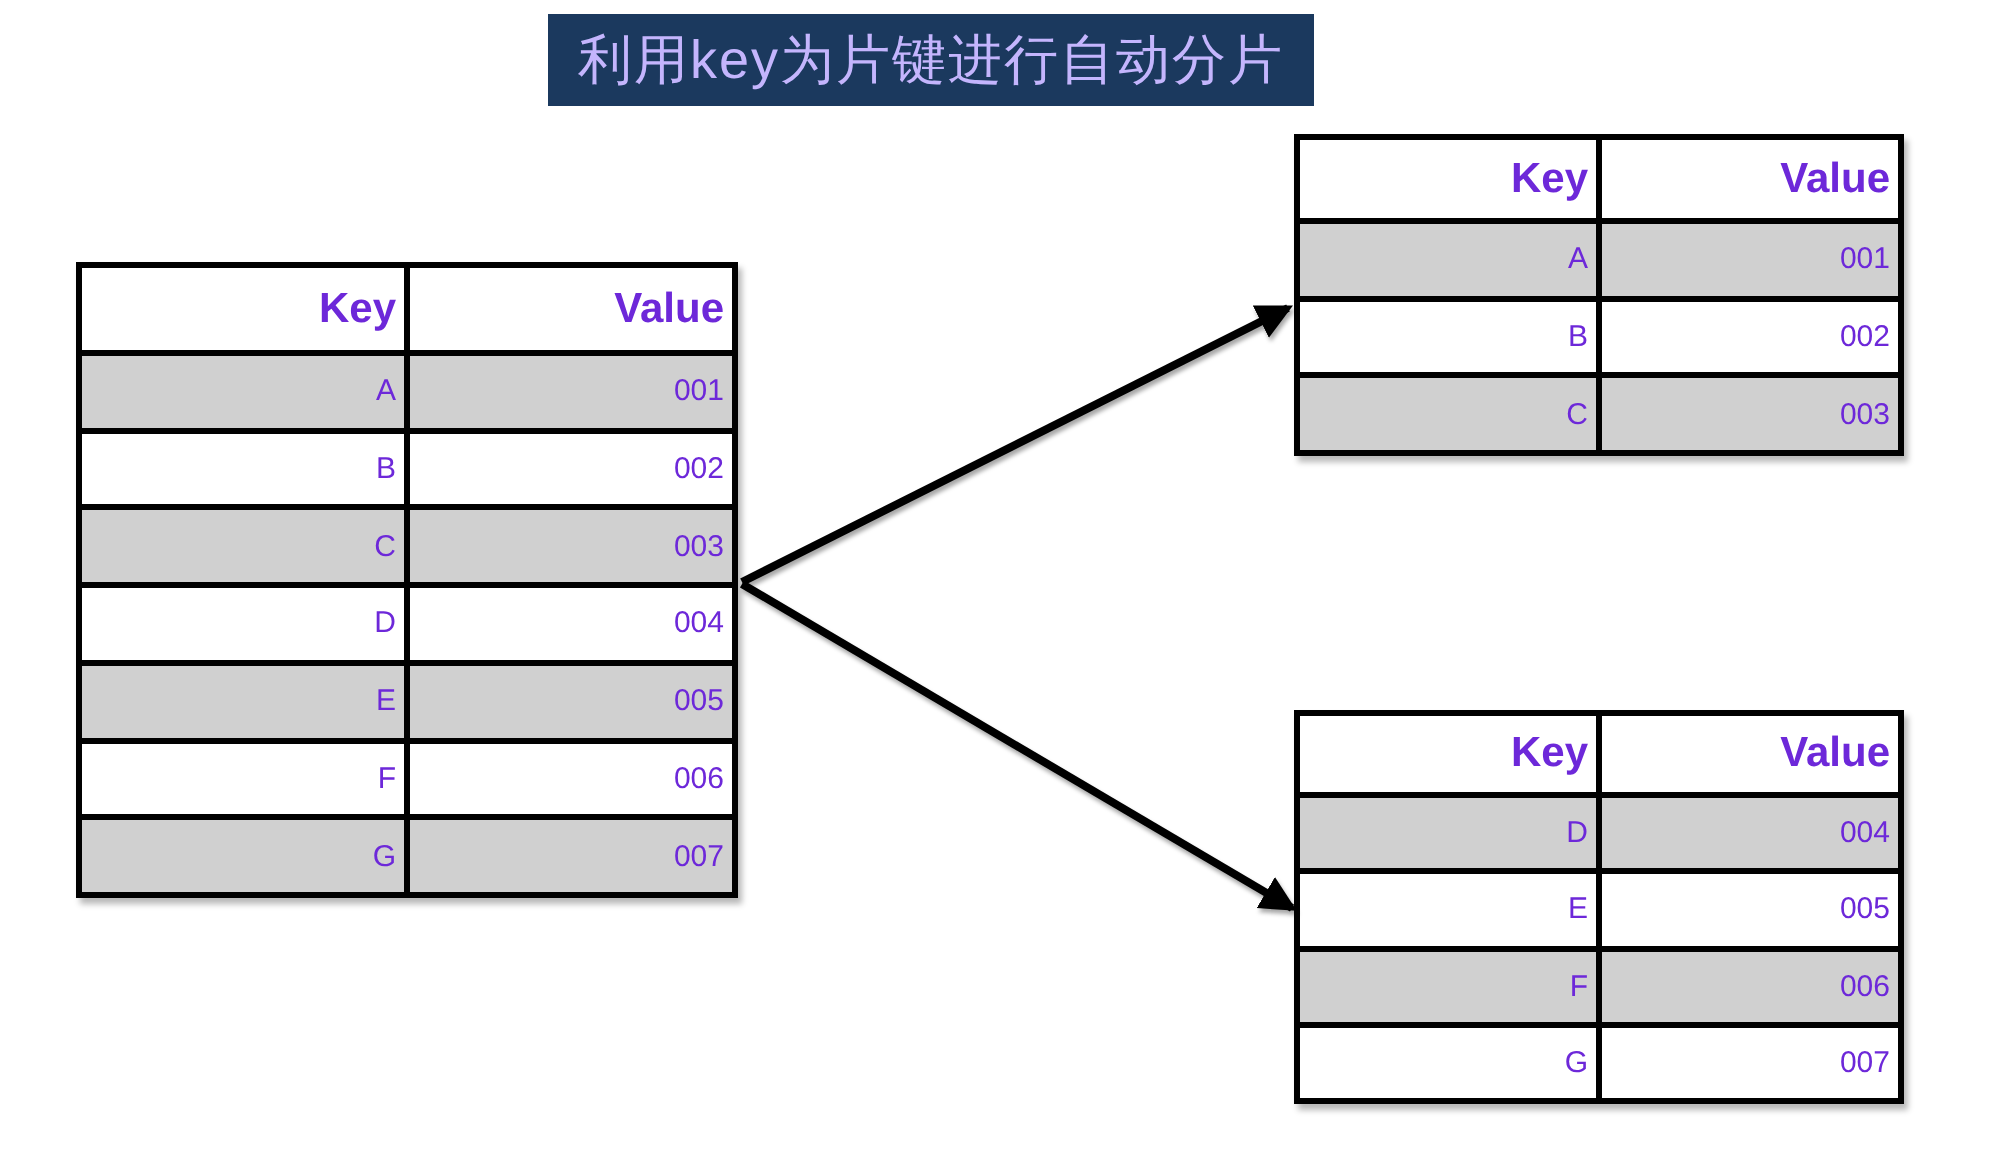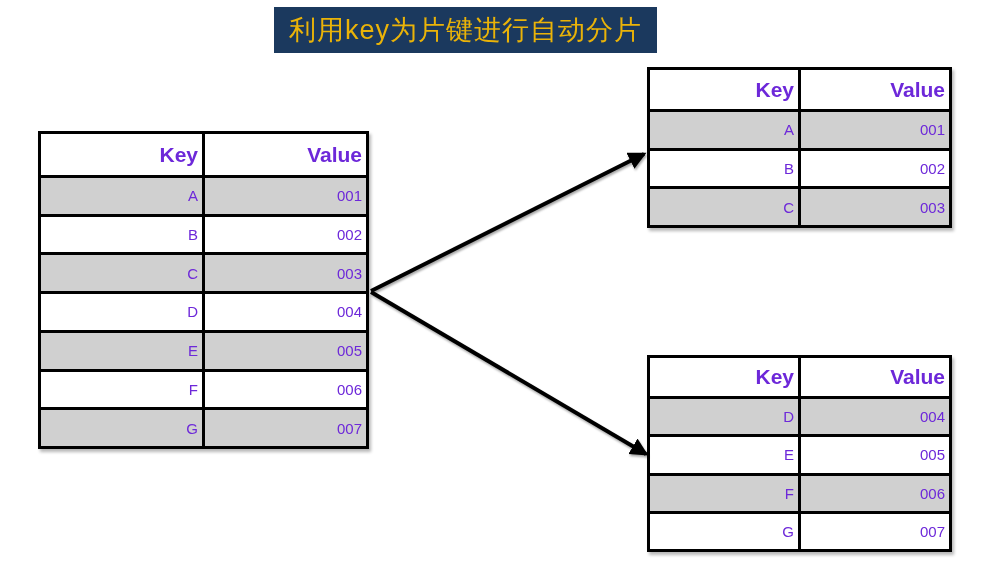--- a/index.html
+++ b/index.html
@@ -65,21 +65,21 @@
     height: 578px;
     pointer-events: none;
     filter: drop-shadow(1px 2px 1px rgba(0,0,0,0.35));
   }
 </style>
 </head>
 <body>
 
 <div class="canvas">
 
-  <div class="banner" style="background: rgb(27, 57, 94); color: #eab308;">利用key为片键进行自动分片</div>
+  <div class="banner" style="background: rgb(27, 57, 94); color: #c4b5fd;">利用key为片键进行自动分片</div>
 
   <table class="kv-table" id="source-table">
     <thead>
       <tr>
         <th>Key</th>
         <th>Value</th>
       </tr>
     </thead>
     <tbody id="source-tbody">
         <tr style="background: rgb(208, 208, 208);">

